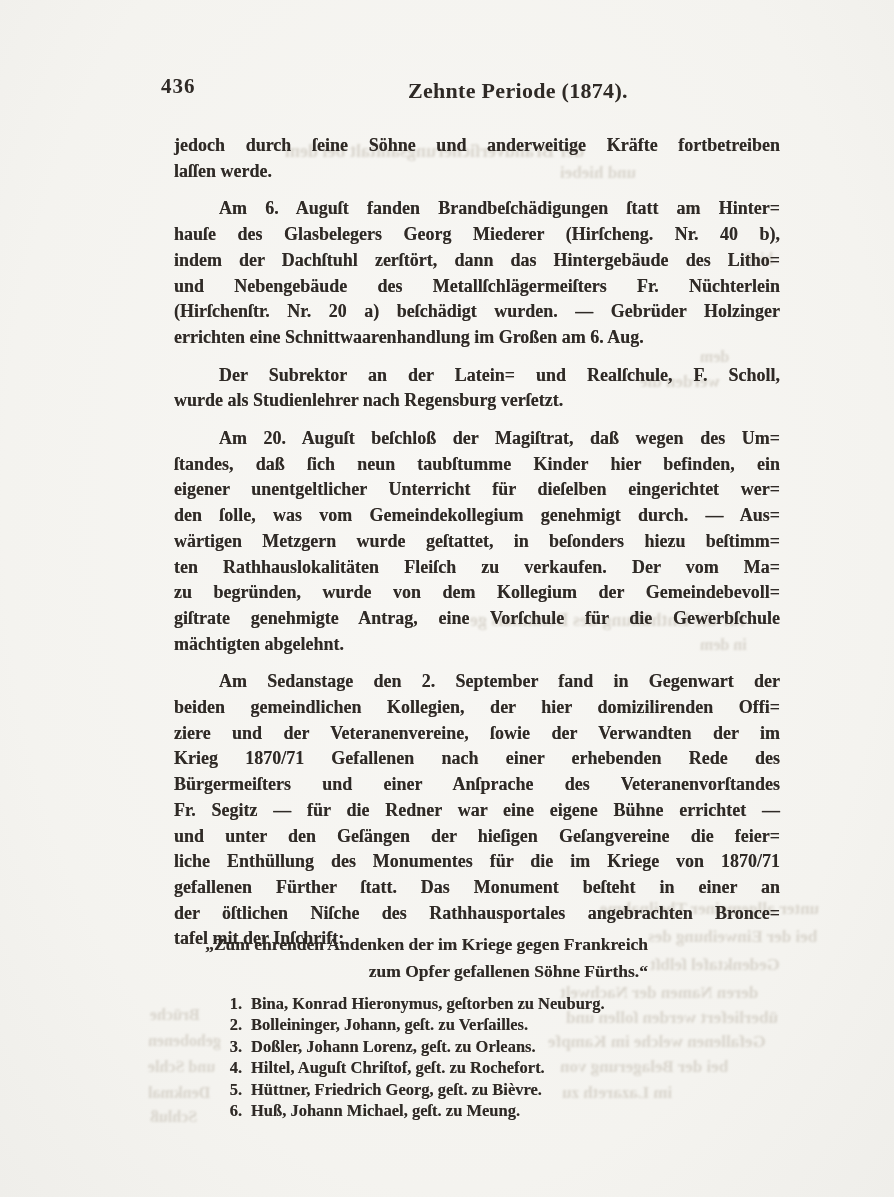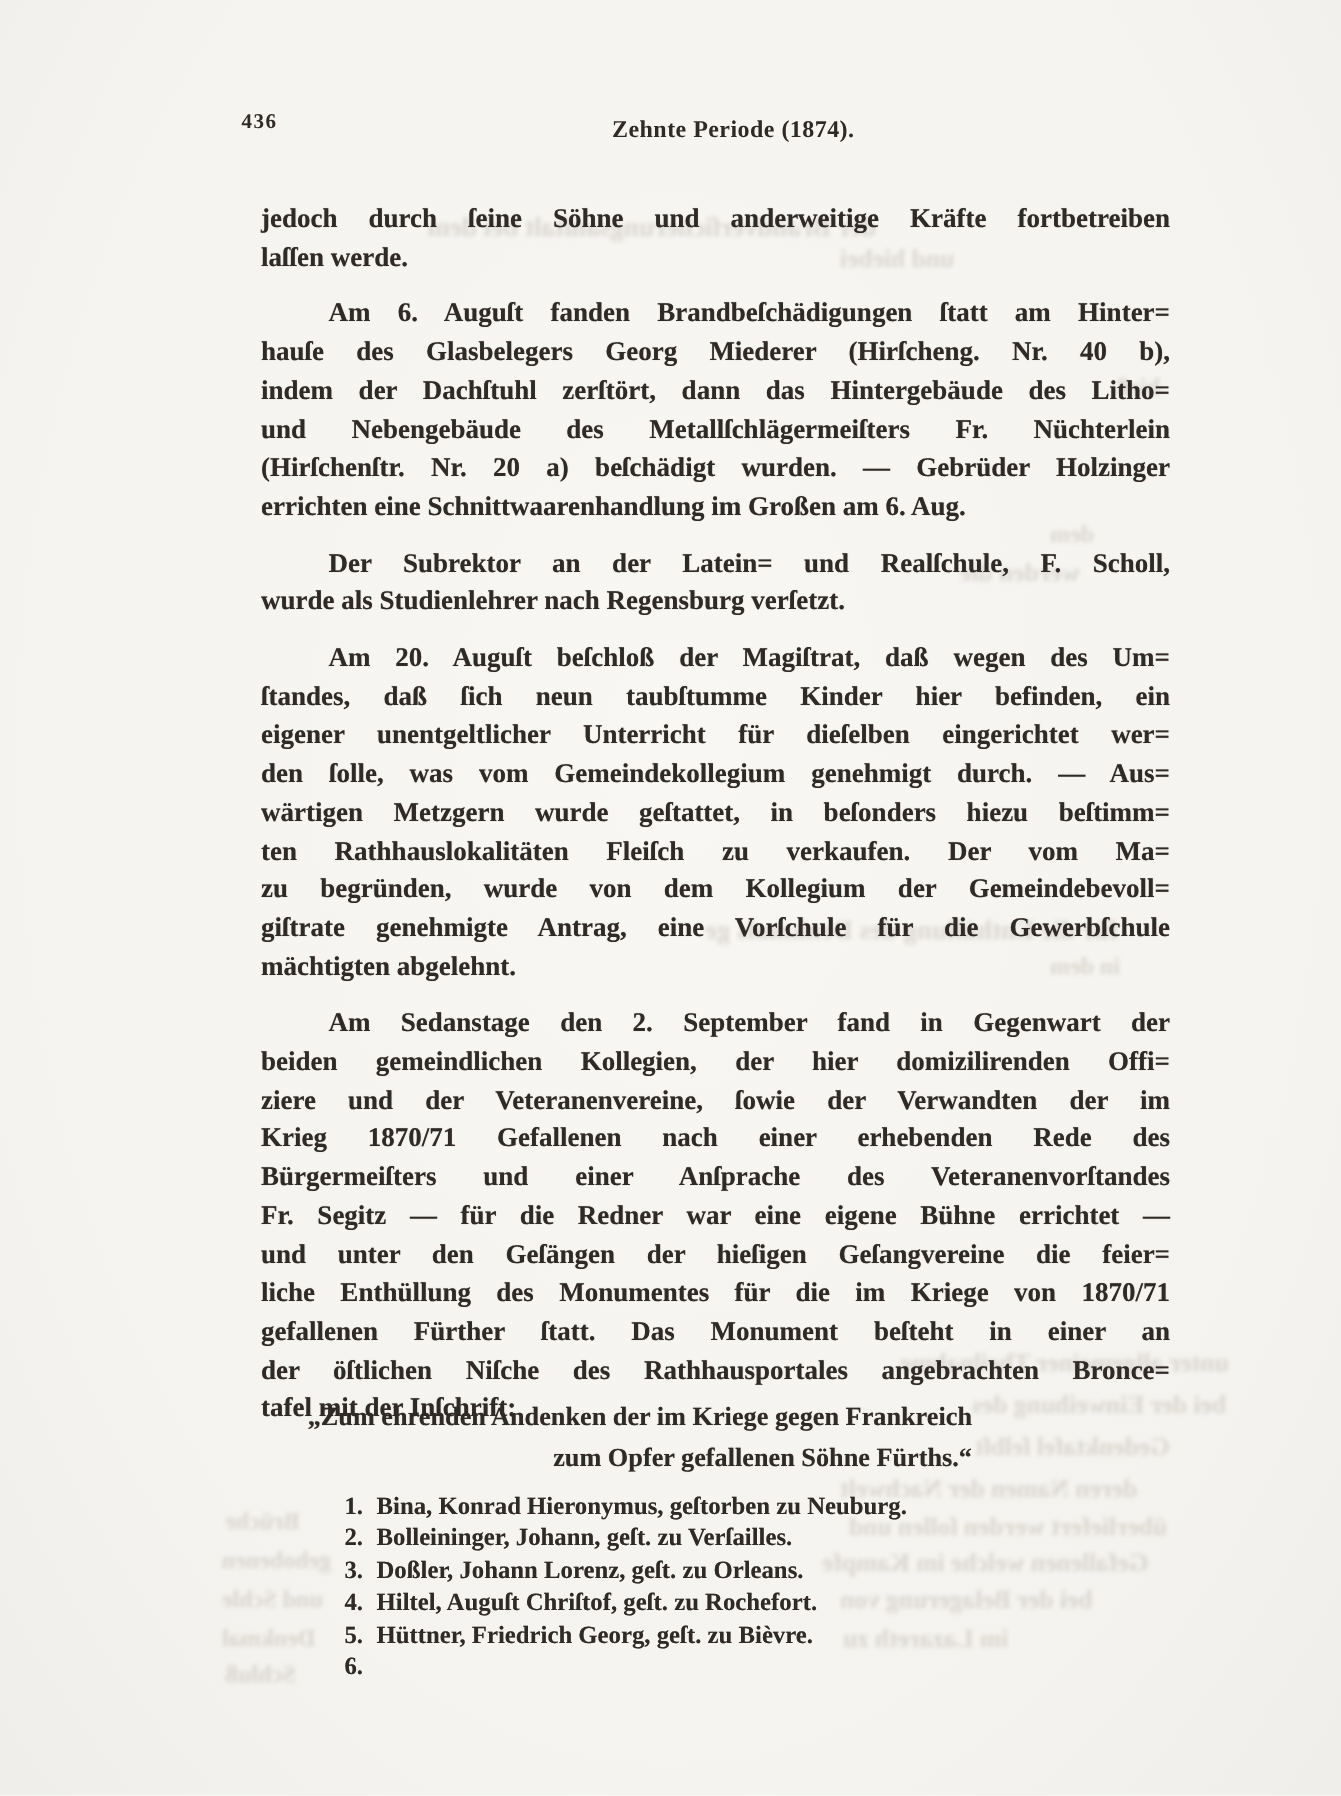--- a/index.html
+++ b/index.html
@@ -7,25 +7,25 @@
     width:894px;height:1197px;
     font-family:"Liberation Serif","DejaVu Serif",serif;
     position:relative;overflow:hidden;
     background:radial-gradient(ellipse at 50% 42%, #f8f7f4 0%, #f4f3ef 70%, #efeeea 100%);
     color:#2f2a26;
   }
   .page{position:absolute;inset:0;}
   
   .pagenum{
     position:absolute;left:161px;top:74px;
-    font-size:14px;font-weight:700;letter-spacing:1px;
+    font-size:21px;font-weight:700;letter-spacing:1px;
   }
   .runtitle{
     position:absolute;left:408px;top:78px;
-    font-size:16px;font-weight:700;letter-spacing:.3px;
+    font-size:22px;font-weight:700;letter-spacing:.3px;
   }
   
   .body-block{
     position:absolute;left:162px;top:121px;width:630px;
     font-size:18px;font-weight:700;line-height:25.7px;
     text-shadow:0 0 .5px rgba(47,42,38,.55);
   }
   .para{margin:12px;padding:0;}
   .tline{display:block;text-align:justify;text-align-last:justify;white-space:nowrap;}
   .tline.final{text-align-last:left;}
@@ -149,15 +149,16 @@
       <div class="row">
         <span class="num">4.</span>
         <span>Hiltel, Auguſt Chriſtof, geſt. zu Rochefort.</span>
       </div>
       <div class="row">
         <span class="num">5.</span>
         <span>Hüttner, Friedrich Georg, geſt. zu Bièvre.</span>
       </div>
       <div class="row">
         <span class="num">6.</span>
+        <span>Huß, Johann Michael, geſt. zu Meung.</span>
       </div>
     </div>
 </div>
 
 </body></html>

